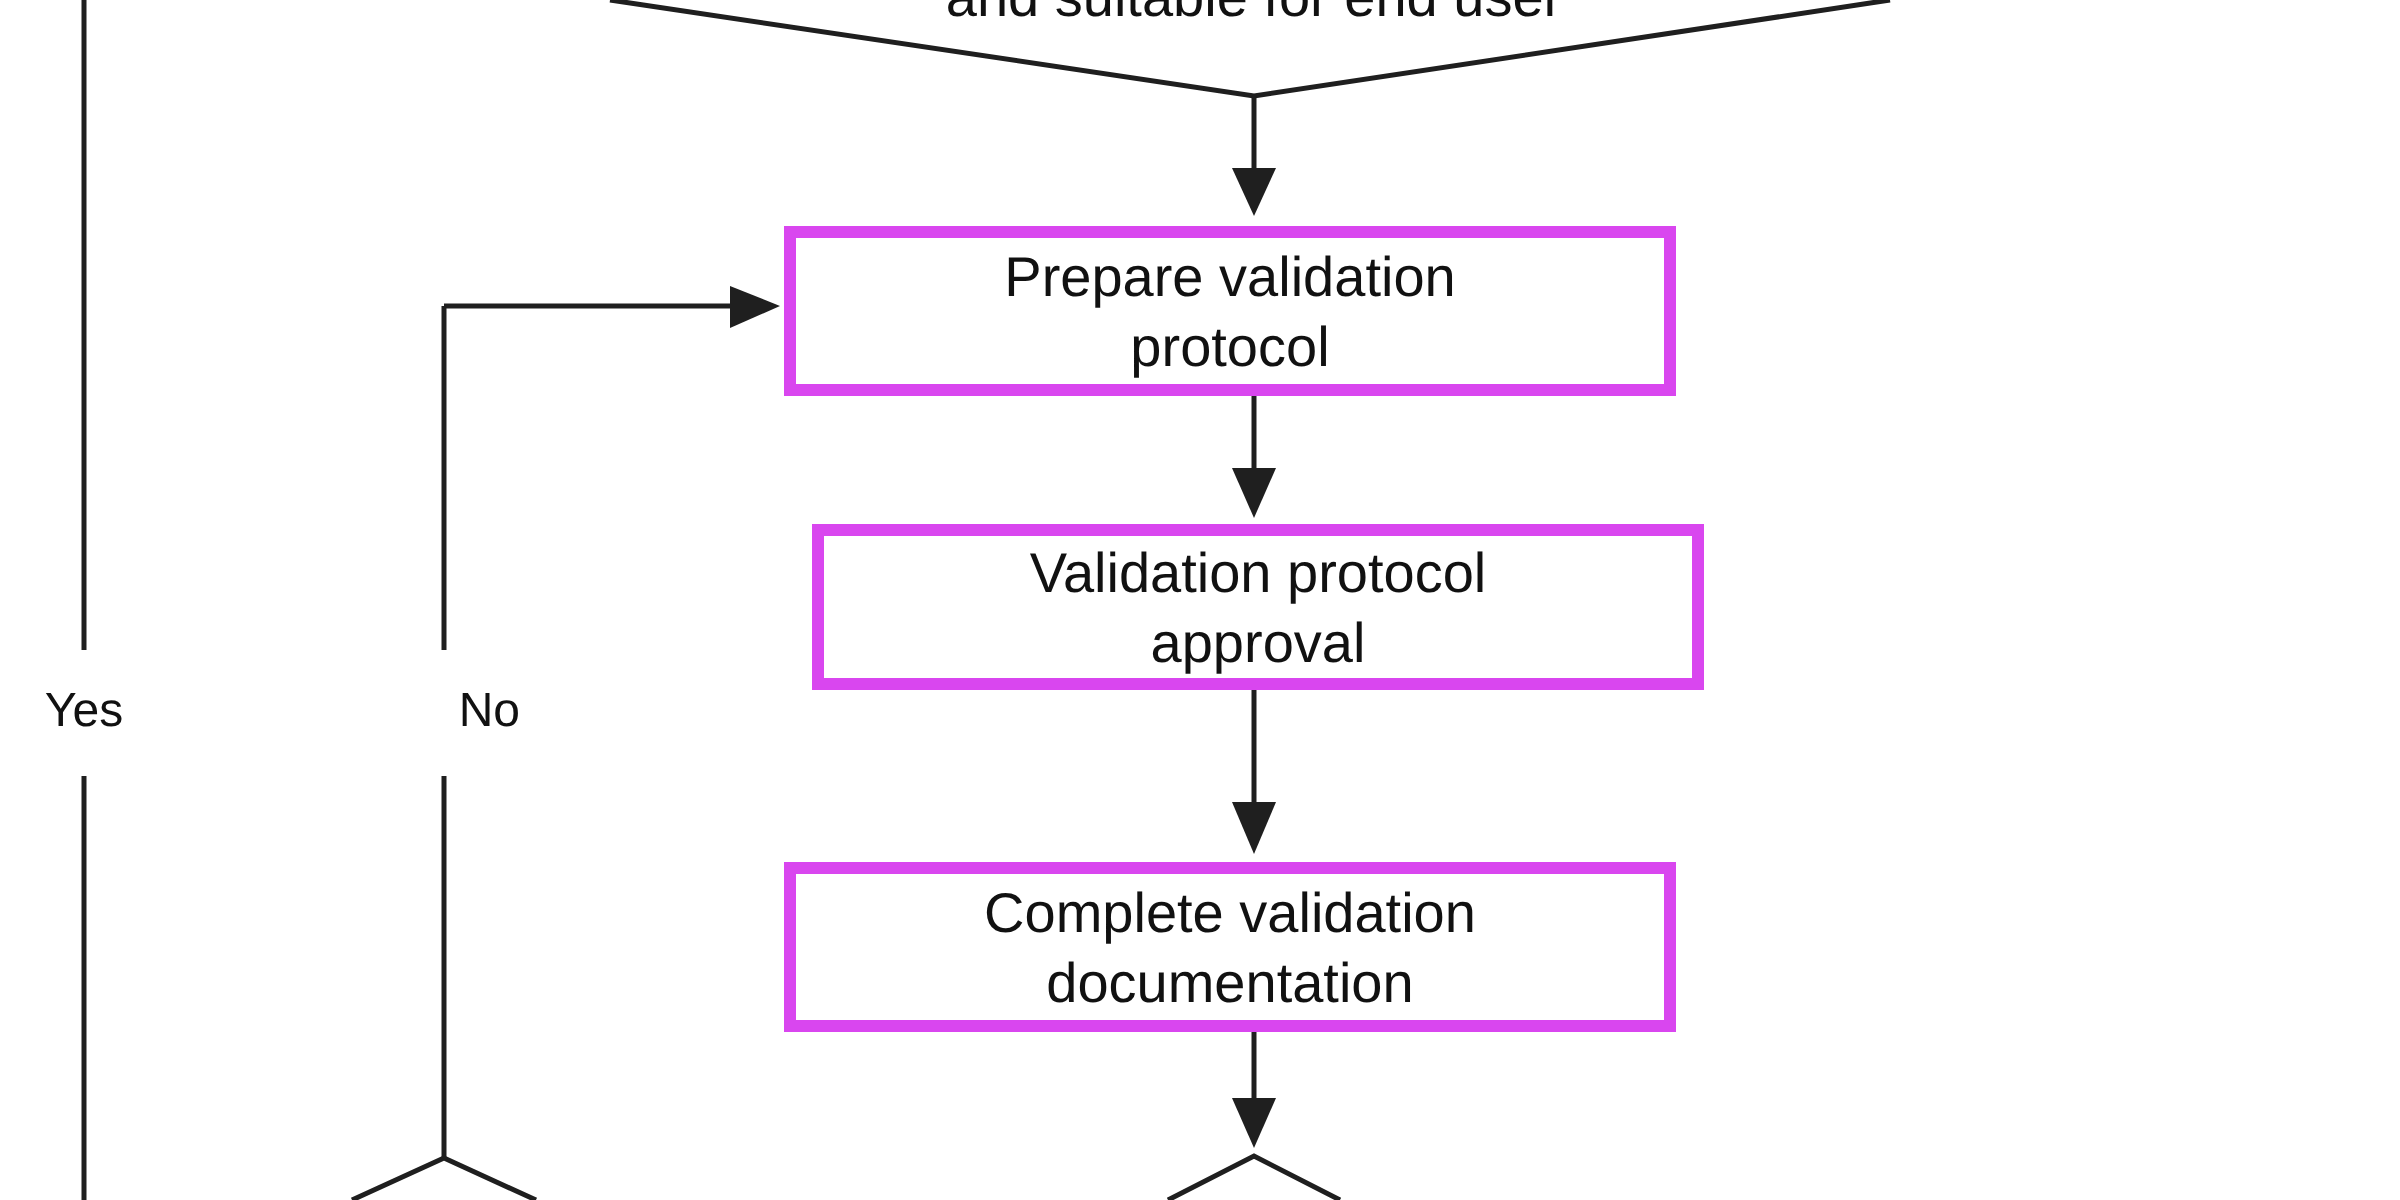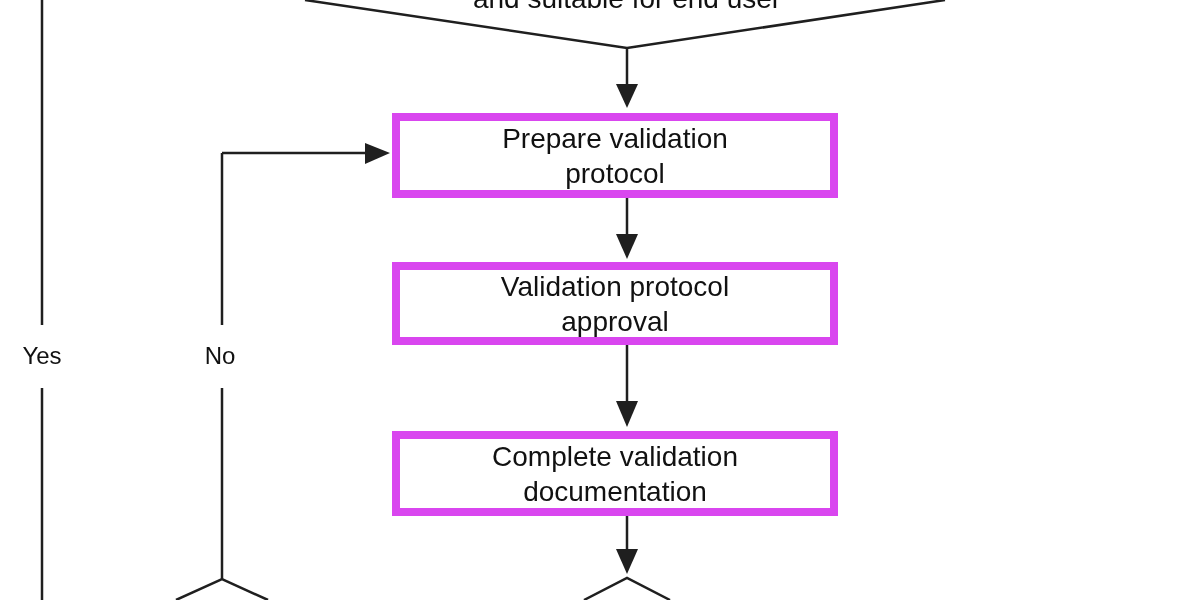--- a/index.html
+++ b/index.html
@@ -17,45 +17,45 @@
     color: #111111;
   }
   .canvas svg {
     position: absolute;
     left: 0;
     top: 0;
   }
   .node {
     position: absolute;
     box-sizing: border-box;
-    border: 8px solid #d946ef;
+    border: 6px solid #d946ef;
     background: #ffffff;
     display: flex;
     align-items: center;
     justify-content: center;
     text-align: center;
     white-space: pre-line;
     font-size: 28px;
     line-height: 35px;
     color: #111111;
   }
   #node-prepare  { left: 392px; top: 113px; width: 446px; height: 85px; }
-  #node-approval { left: 392px; top: 262px; width: 446px; height: 83px; }
+  #node-approval { left: 406px; top: 262px; width: 446px; height: 83px; }
   #node-complete { left: 392px; top: 431px; width: 446px; height: 85px; }
 
   .edge-label {
     position: absolute;
     width: 80px;
     text-align: center;
     font-size: 24px;
     line-height: 35px;
     color: #111111;
   }
   #label-yes { left: 2px;   top: 338px; }
-  #label-no  { left: 180px; top: 338px; }
+  #label-no  { left: 180px; top: 338px; text-align: right; }
 
   .top-decision-text {
     position: absolute;
     left: 377px;
     top: -19px;
     width: 500px;
     text-align: center;
     font-size: 28px;
     line-height: 35px;
     color: #111111;

